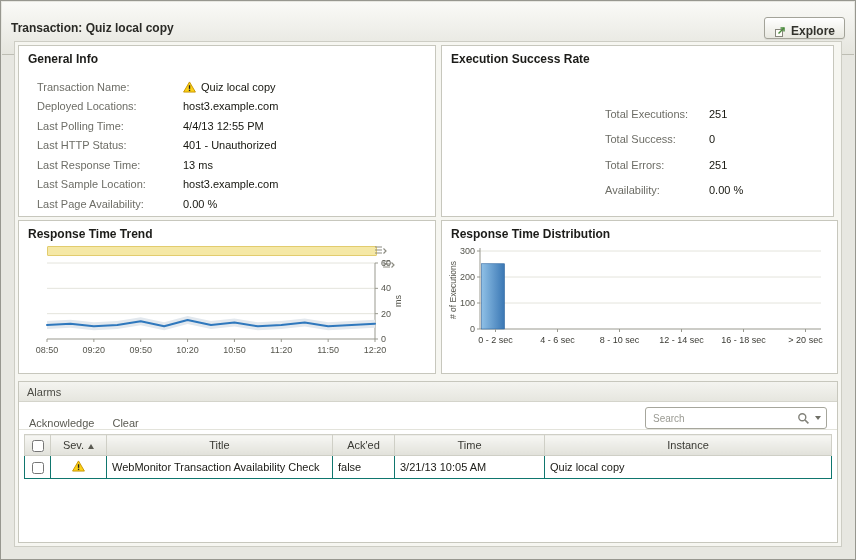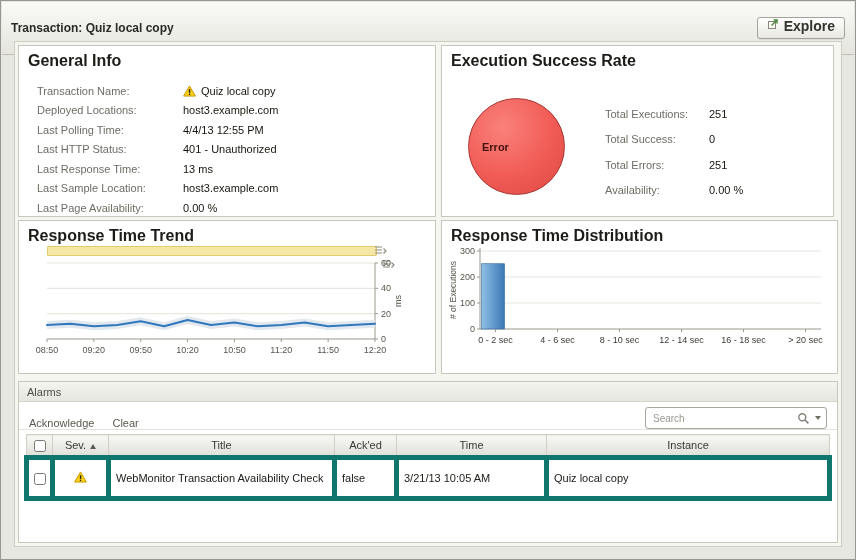--- a/index.html
+++ b/index.html
@@ -1,23 +1,23 @@
 <!DOCTYPE html>
 <html><head>
 <meta charset="utf-8">
 <style>
   html,body{margin:0;padding:0}
   body{width:856px;height:560px;position:relative;font-family:"Liberation Sans",sans-serif;background:#e7e7e1;overflow:hidden;font-size:11px}
   .frame{position:absolute;inset:0;border:1px solid #97978f}
   .topbar{position:absolute;left:1px;top:1px;right:1px;height:28px;display:flex;align-items:center;padding:12px 9px;background:linear-gradient(#fafaf7,#e5e5de);border-bottom:1px solid #bdbdb3}
   .page-title{font-size:12px;font-weight:bold;color:#2a2a26}
-  .explore-btn{margin-left:auto;display:flex;align-items:flex-start;gap:5px;height:22px;padding:0 9px;font-family:inherit;font-size:14px;font-weight:bold;color:#33332d;background:linear-gradient(#ffffff,#e8e8e0);border:1px solid #a3a399;border-radius:3px;cursor:pointer;box-shadow:0 1px 1px rgba(0,0,0,.07)}
+  .explore-btn{margin-left:auto;display:flex;align-items:flex-end;gap:5px;height:22px;padding:0 9px;font-family:inherit;font-size:12px;font-weight:bold;color:#33332d;background:linear-gradient(#ffffff,#e8e8e0);border:1px solid #a3a399;border-radius:3px;cursor:pointer;box-shadow:0 1px 1px rgba(0,0,0,.07)}
   .content{position:absolute;left:13px;right:13px;top:40px;bottom:12px;background:#f6f6f1;border:1px solid #cdcdc4}
   .panel{position:absolute;background:#fff;border:1px solid #c7c7bd}
-  .panel-title{font-size:16px;font-weight:bold;color:#1c1c19;padding:6px 9px 3px}
+  .panel-title{font-size:12px;font-weight:bold;color:#1c1c19;padding:6px 9px 3px}
   #p-general{left:3px;top:3px;width:416px;height:170px}
   #p-exec{left:426px;top:3px;right:7px;height:170px}
   #p-trend{left:3px;top:178px;width:416px;height:152px}
   #p-dist{left:426px;top:178px;right:3px;height:152px}
   #p-alarms{left:3px;top:339px;right:3px;bottom:3px}
   
   .gi-rows{margin-top:8px}
   .gi-row{display:flex;align-items:center;height:19.5px;padding-left:18px}
   .gi-label{width:146px;color:#6d6d66;flex:none}
   .gi-value{color:#16160f;display:flex;align-items:center;gap:5px}
@@ -43,21 +43,21 @@
   
   .alarms-titlebar{height:19px;display:flex;align-items:center;padding:0 8px;color:#4c4c45;background:linear-gradient(#f4f4f0,#e6e6df);border-bottom:1px solid #d4d4cb}
   .alarms-toolbar{height:27px;display:flex;align-items:flex-end;padding:0 10px;border-bottom:1px solid #e3e3db}
   .tb-link{color:#5a5a52;margin-right:18px;cursor:pointer}
   .searchbox{margin-left:auto;display:flex;align-items:center;width:170px;height:20px;background:#fff;border:1px solid #a6a69c;border-radius:3px;padding:0 5px}
   .searchbox input{flex:1;min-width:0;border:0;outline:none;font-family:inherit;font-size:10px;color:#333;background:transparent}
   .searchbox input::placeholder{color:#9a9a92}
   .dd-arrow{width:0;height:0;border-left:3px solid transparent;border-right:3px solid transparent;border-top:4px solid #6f6f66;margin-left:5px}
   table.alarms{width:calc(100% - 10px);margin:4px 5px 0;border-collapse:collapse;table-layout:fixed;font-size:11px}
   table.alarms th{height:20px;font-weight:normal;color:#3a3a34;text-align:center;background:linear-gradient(#f7f7f4,#e1e1da);border:1px solid #cfcfc6;padding:0 4px;overflow:hidden;white-space:nowrap;cursor:pointer}
-  table.alarms td{height:20px;color:#20201b;border:5px solid #0f766e;padding:8px 5px;overflow:hidden;white-space:nowrap}
+  table.alarms td{height:20px;color:#20201b;border:1px solid #0f766e;padding:1px 5px;overflow:hidden;white-space:nowrap}
   td.center,th.center{text-align:center}
   .sort-up{display:inline-block;width:0;height:0;border-left:3.5px solid transparent;border-right:3.5px solid transparent;border-bottom:5px solid #5a5a52;margin-left:4px}
   input[type=checkbox]{width:12px;height:12px;margin:0;vertical-align:middle}
 </style>
 </head>
 <body>
 
 <div class="frame">
 
   <div class="topbar">
@@ -114,23 +114,20 @@
         </div>
         <div class="gi-row">
           <span class="gi-label">Last Page Availability:</span>
           <span class="gi-value">0.00 %</span>
         </div>
       </div>
     </div>
 
     <div class="panel" id="p-exec">
       <div class="panel-title">Execution Success Rate</div>
-      <div class="pie">
-        <span class="pie-label">Error</span>
-      </div>
       <div class="exec-stats">
         <div class="stat-row">
           <span class="stat-label">Total Executions:</span>
           <span class="stat-value">251</span>
         </div>
         <div class="stat-row">
           <span class="stat-label">Total Success:</span>
           <span class="stat-value">0</span>
         </div>
         <div class="stat-row">

